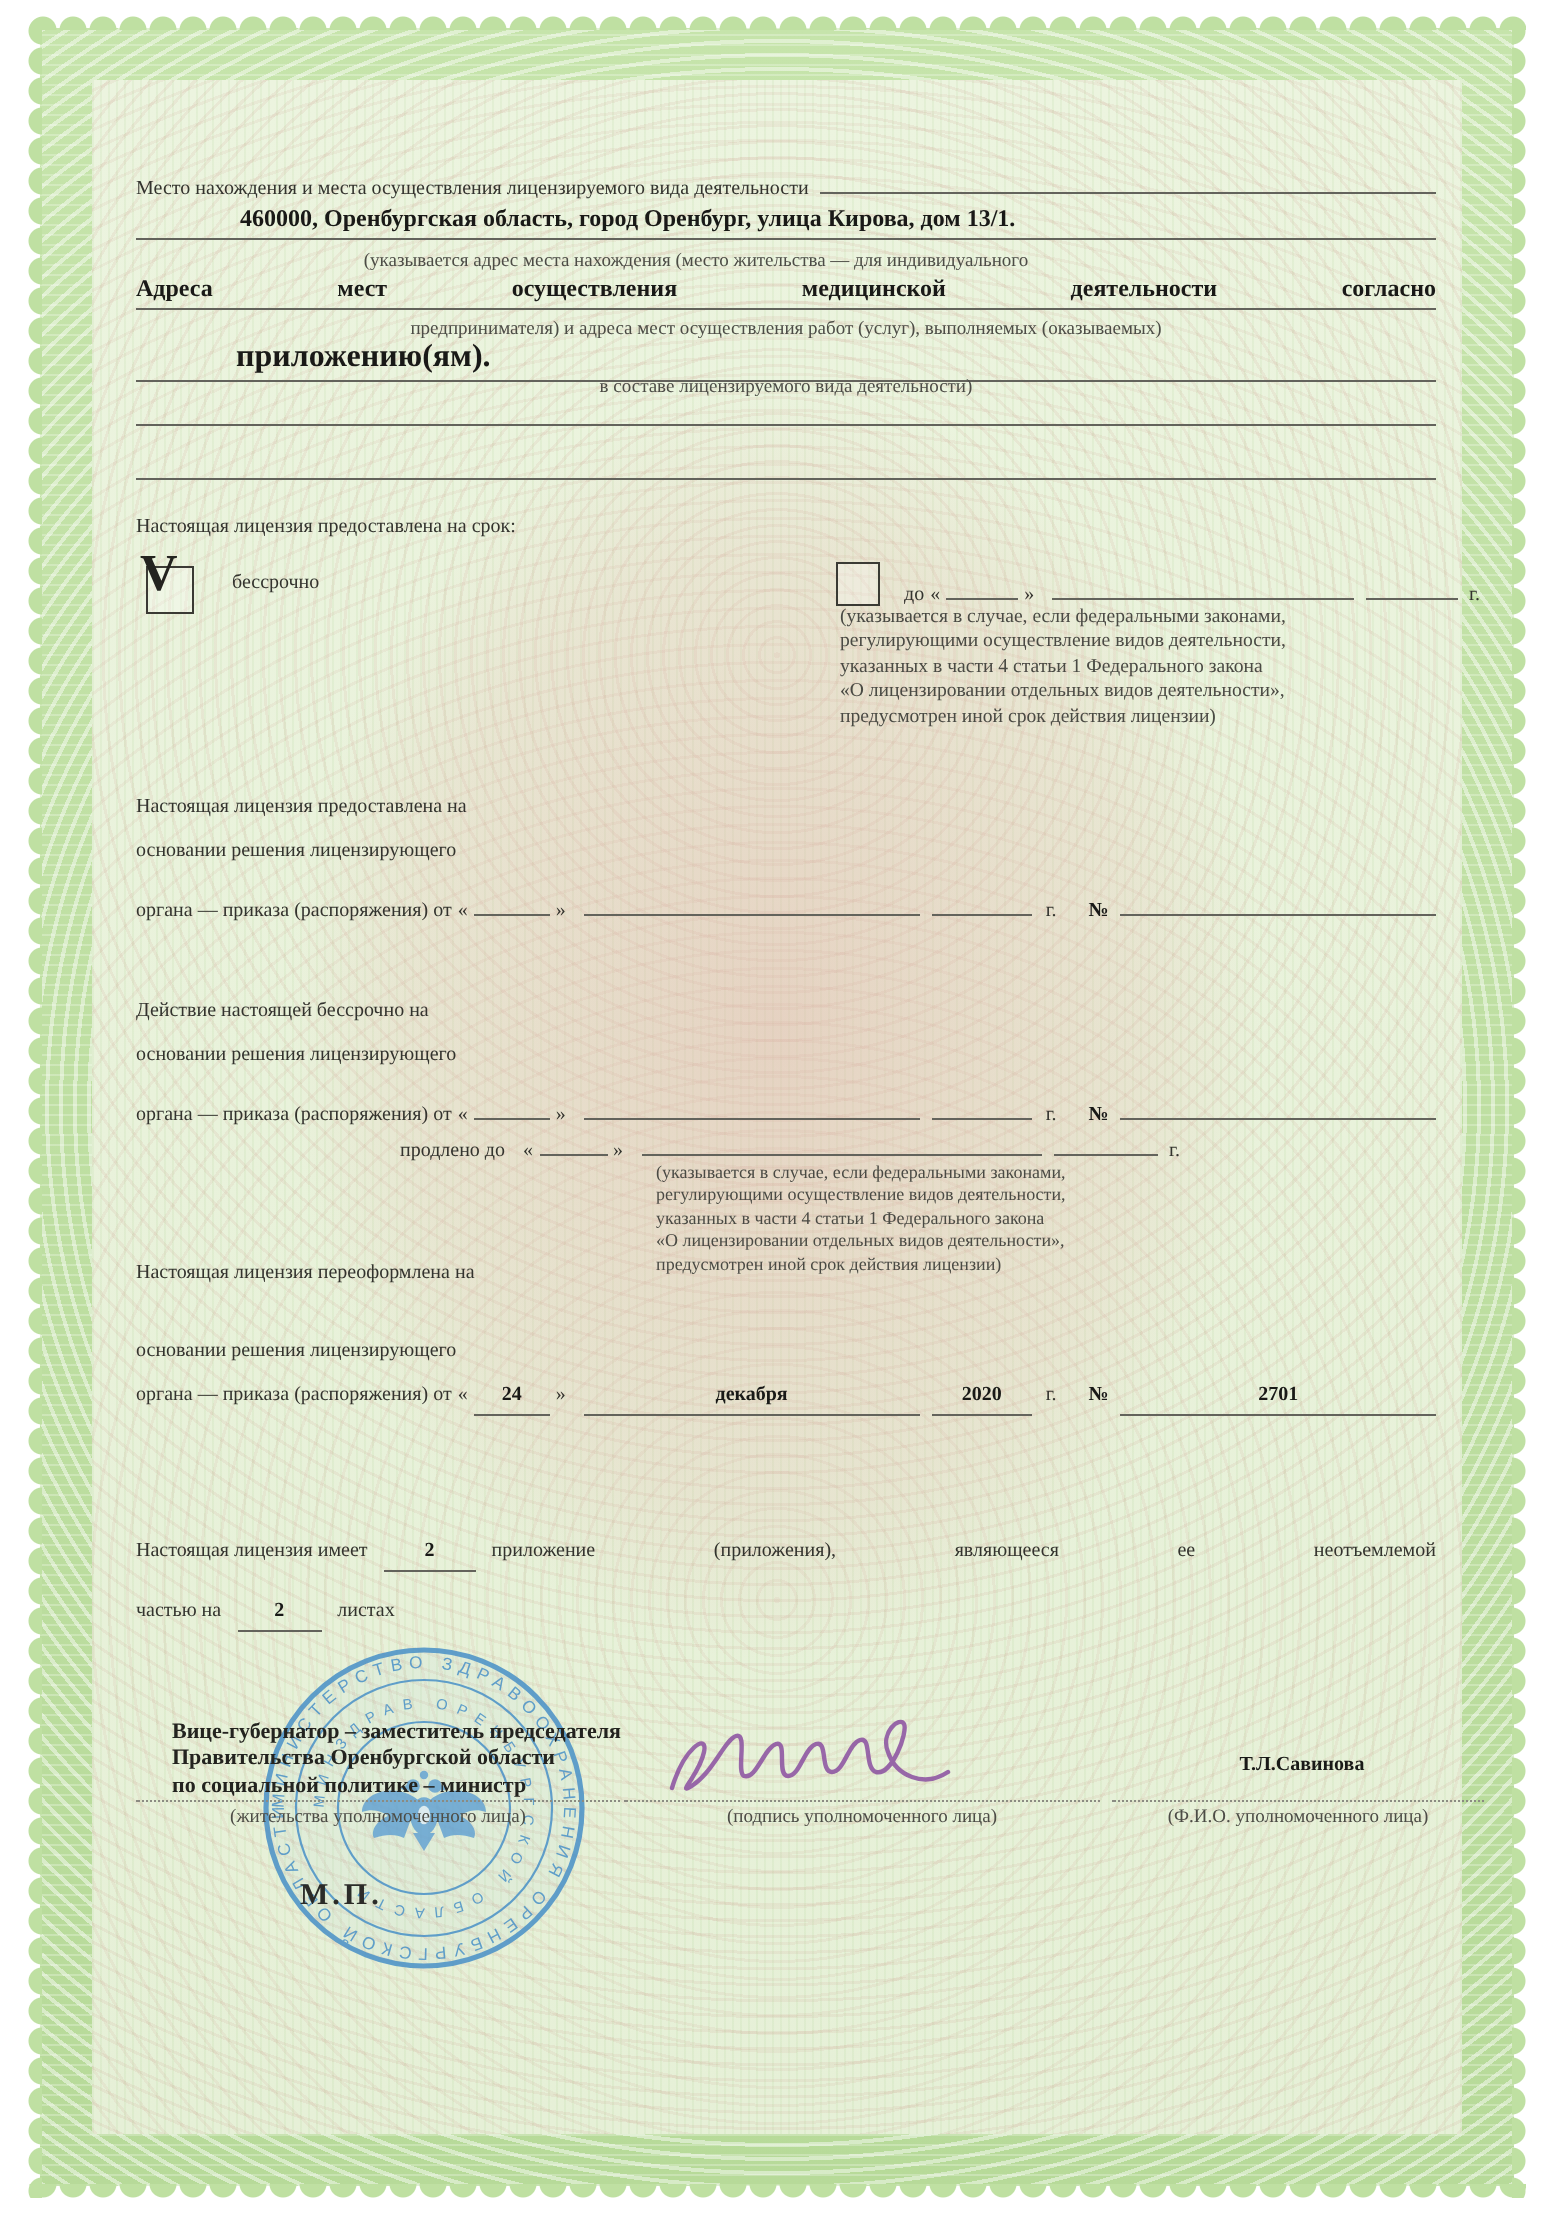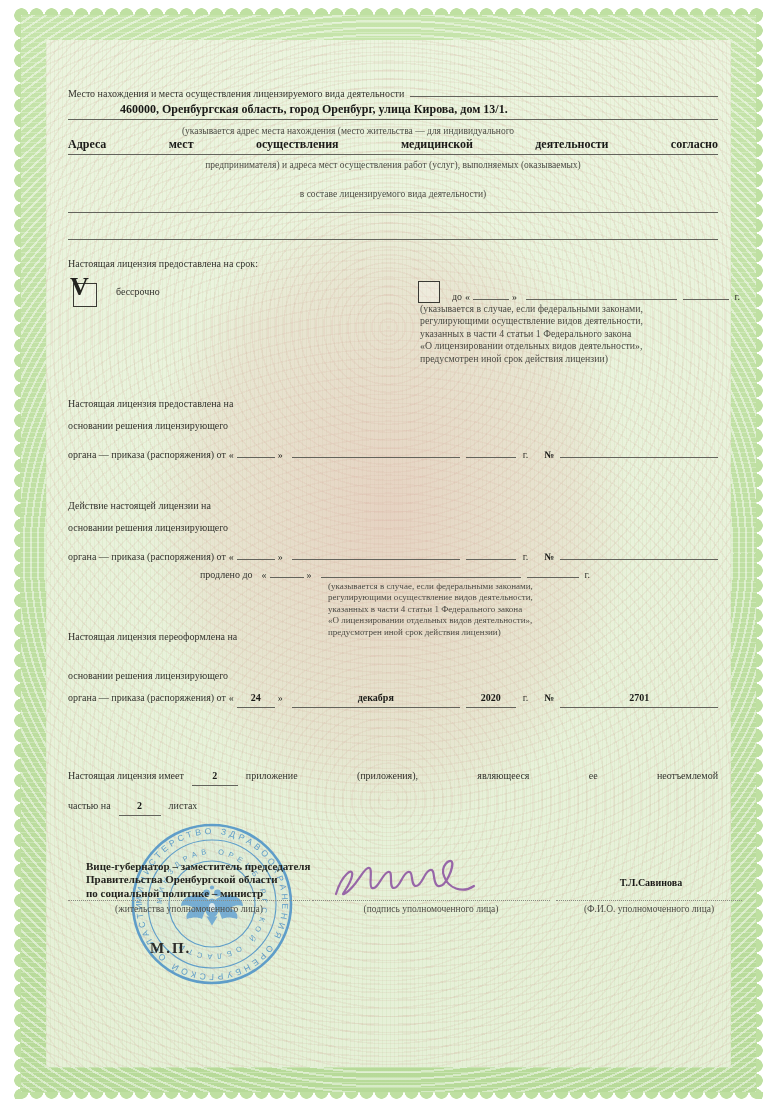--- a/index.html
+++ b/index.html
@@ -69,20 +69,21 @@
   <div class="inner"></div>
 
   <div class="abs flexrow t" style="left:68px;right:59px;top:80px;">
     <span>Место нахождения и места осуществления лицензируемого вида деятельности</span>
     <span class="rule" style="flex:1;margin-left:6px;height:16px;"></span>
   </div>
   <div class="abs t b rule" style="left:68px;right:59px;top:102px;padding-left:52px;padding-bottom:2px;font-size:12px;">460000, Оренбургская область, город Оренбург, улица Кирова, дом 13/1.</div>
   <div class="abs cap" style="left:68px;width:560px;top:126px;">(указывается адрес места нахождения (место жительства — для индивидуального</div>
   <div class="abs t b rule justify" style="left:68px;right:59px;top:137px;padding-bottom:2px;font-size:12px;">Адреса мест осуществления медицинской деятельности согласно</div>
   <div class="abs cap" style="left:68px;right:59px;top:160px;">предпринимателя) и адреса мест осуществления работ (услуг), выполняемых (оказываемых)</div>
+  <div class="abs t b rule" style="left:68px;right:59px;top:169px;padding-left:50px;padding-bottom:1px;font-size:16px;">приложению(ям).</div>
   <div class="abs cap" style="left:68px;right:59px;top:189px;">в составе лицензируемого вида деятельности)</div>
   <div class="abs rule" style="left:68px;right:59px;top:206px;height:6px;"></div>
   <div class="abs rule" style="left:68px;right:59px;top:233px;height:6px;"></div>
 
   <div class="abs t" style="left:68px;top:258px;">Настоящая лицензия предоставлена на срок:</div>
   <div class="abs" style="left:73px;top:283px;width:22px;height:22px;border:1.5px solid #3a3a34;background:rgba(255,255,255,0.25);"></div>
   <div class="abs" style="left:70px;top:272px;font-size:26px;font-weight:bold;color:#23231f;z-index:3;">V</div>
   <div class="abs t" style="left:116px;top:286px;">бессрочно</div>
 
   <div class="abs" style="left:418px;top:281px;width:20px;height:20px;border:1.5px solid #3a3a34;background:rgba(255,255,255,0.25);"></div>
@@ -111,21 +112,21 @@
     <span class="blank" style="width:38px;height:15px;"></span>
     <span class="q">»</span>
     <span class="blank" style="width:168px;height:15px;margin:0 6px;"></span>
     <span class="blank" style="width:50px;height:15px;margin-right:7px;"></span>
     <span>г.</span>
     <span class="gap" style="width:16px;"></span>
     <span class="b">№</span>
     <span class="blank" style="flex:1;height:15px;margin-left:6px;"></span>
   </div>
 
-  <div class="abs t" style="left:68px;top:500px;">Действие настоящей лицензии на</div>
+  <div class="abs t" style="left:68px;top:500px;">Действие настоящей бессрочно на</div>
   <div class="abs t" style="left:68px;top:522px;">основании решения лицензирующего</div>
   <div class="abs flexrow t" style="left:68px;right:59px;top:544px;">
     <span>органа — приказа (распоряжения) от</span>
     <span class="q">«</span>
     <span class="blank" style="width:38px;height:15px;"></span>
     <span class="q">»</span>
     <span class="blank" style="width:168px;height:15px;margin:0 6px;"></span>
     <span class="blank" style="width:50px;height:15px;margin-right:7px;"></span>
     <span>г.</span>
     <span class="gap" style="width:16px;"></span>

